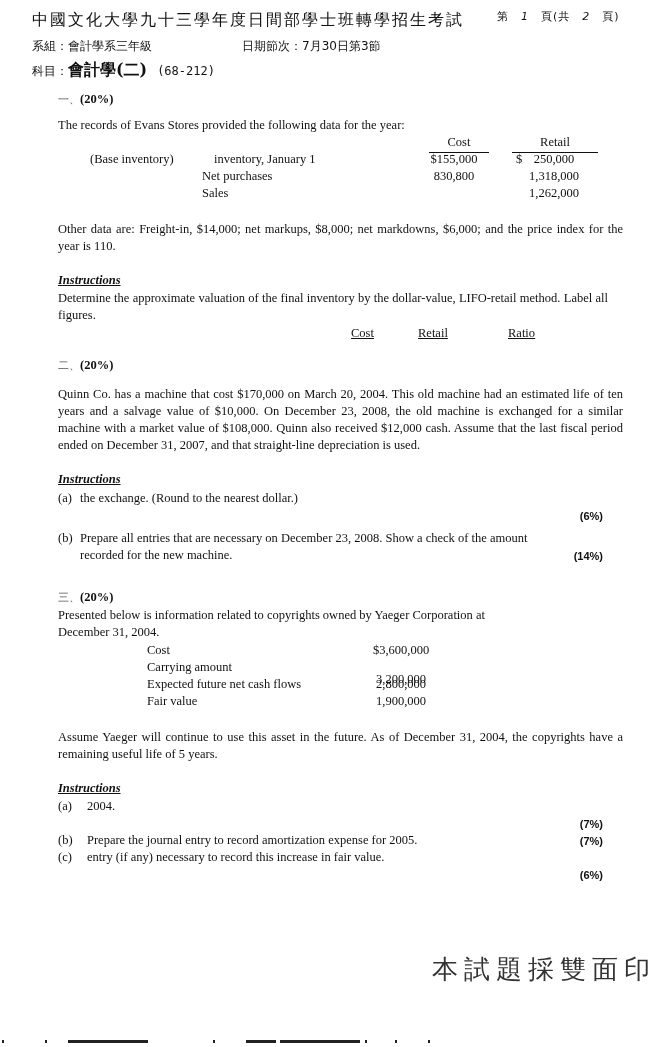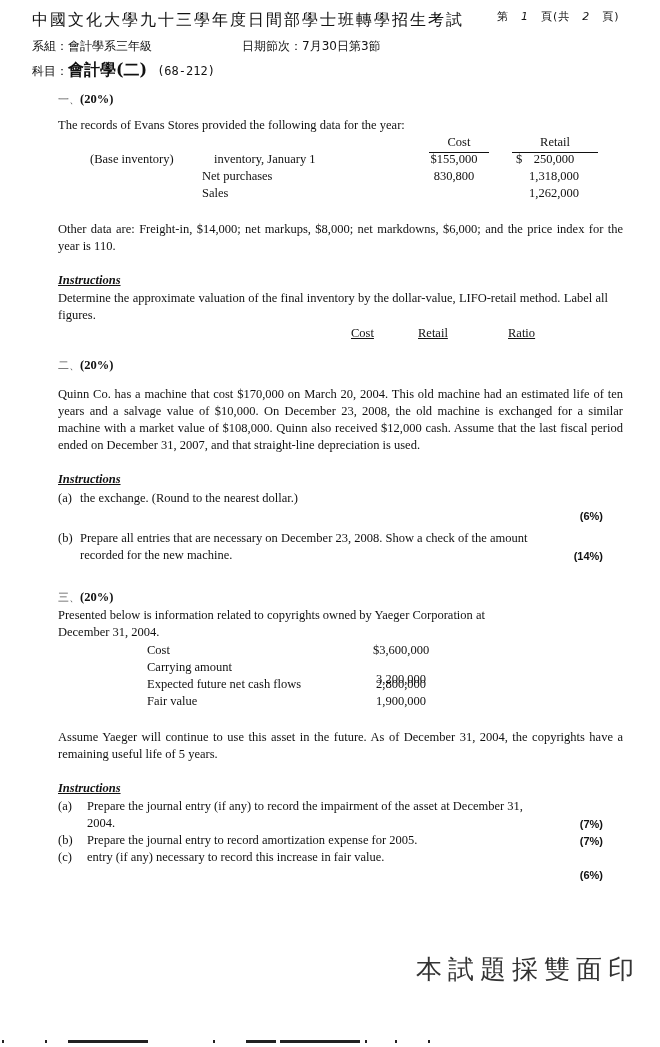--- a/index.html
+++ b/index.html
@@ -22,21 +22,21 @@
   .txt { font-size: 12.5px; line-height: 17.5px; }
   .para { position: absolute; left: 58px; width: 565px; font-size: 12.5px; line-height: 17px; text-align: justify; }
   .instr { font-style: italic; font-weight: bold; text-decoration: underline; font-size: 12.5px; }
   .ul { text-decoration: underline; }
   .colhead { display: inline-block; text-align: center; border-bottom: 1px solid #111; }
   .num-r { text-align: center; }
   .item { position: absolute; left: 58px; width: 565px; font-size: 12.5px; line-height: 17px; }
   .item .lbl { position: absolute; left: 0; }
   .item .body { margin-left: 22px; display: block; }
   .item .pct { position: absolute; right: 20px; font-weight: bold; font-family: "Liberation Sans", sans-serif; font-size: 11px; }
-  .footer-note { left: 416px; top: 952px; font-size: 26px; letter-spacing: 6px; color: #333; font-family: Liberation Serif, serif; }
+  .footer-note { left: 432px; top: 952px; font-size: 26px; letter-spacing: 6px; color: #333; font-family: Liberation Serif, serif; }
   .bottom-marks { left: 0; top: 1040px; width: 660px; height: 4px; }
   .bottom-marks span { position: absolute; top: 0; height: 3px; background: #222; }
 </style>
 </head>
 <body>
 
 <div class="abs hdr-title">中國文化大學九十三學年度日間部學士班轉學招生考試</div>
 <div class="abs pageno">
   <span>第</span><span class="hand">1</span><span>頁(共</span><span class="hand">2</span><span>頁)</span>
 </div>
@@ -113,21 +113,20 @@
   <div class="abs txt num-r" style="left:360px; top:676px; width:82px;">2,800,000</div>
   <div class="abs txt" style="left:147px; top:693px;">Fair value</div>
   <div class="abs txt num-r" style="left:360px; top:693px; width:82px;">1,900,000</div>
 </div>
 
 <div class="para" style="top:729px;">Assume Yaeger will continue to use this asset in the future. As of December 31, 2004, the copyrights have a remaining useful life of 5 years.</div>
 <div class="abs instr" style="left:58px; top:781px;">Instructions</div>
 
 <div class="item" style="top:798px;">
   <span class="lbl">(a)</span>
-  <span class="body" style="margin-left:29px;">Prepare the journal entry (if any) to record the impairment of the asset at December 31,</span>
   <span class="body" style="margin-left:29px;">2004.</span>
   <span class="pct" style="top:18px;">(7%)</span>
 </div>
 <div class="item" style="top:832px;">
   <span class="lbl">(b)</span>
   <span class="body" style="margin-left:29px;">Prepare the journal entry to record amortization expense for 2005.</span>
   <span class="pct" style="top:1px;">(7%)</span>
 </div>
 <div class="item" style="top:849px;">
   <span class="lbl">(c)</span>

